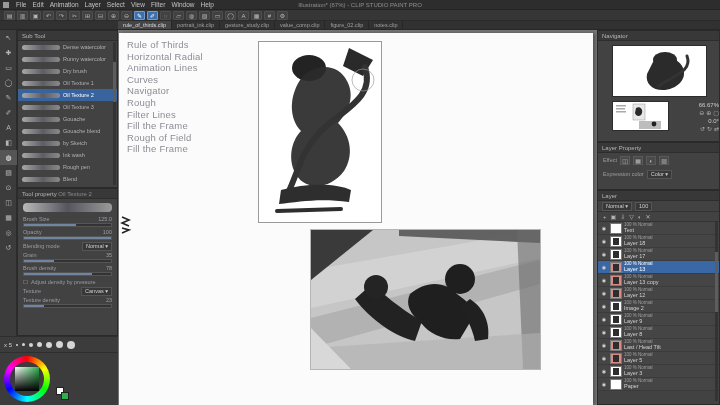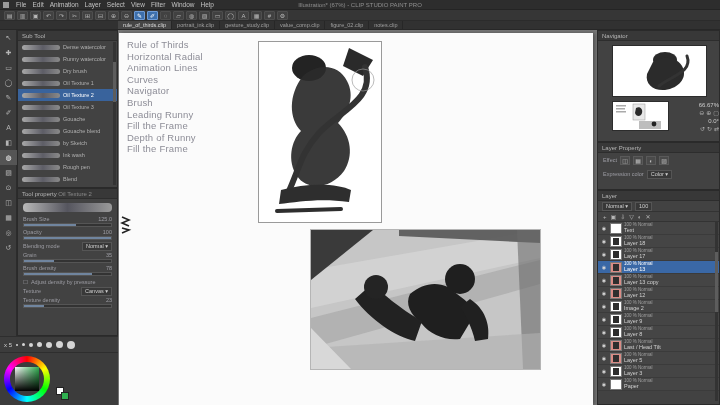--- a/index.html
+++ b/index.html
@@ -311,24 +311,24 @@
   </div>
 
   <div id="canvasarea" class="abs">
     <div id="page">
       <div id="textlist">
         <span class="citem">Rule of Thirds</span>
         <span class="citem">Horizontal Radial</span>
         <span class="citem">Animation Lines</span>
         <span class="citem">Curves</span>
         <span class="citem">Navigator</span>
-        <span class="citem">Brush</span>
-        <span class="citem">Leading Runny</span>
+        <span class="citem">Rough</span>
+        <span class="citem">Filter Lines</span>
         <span class="citem">Fill the Frame</span>
-        <span class="citem">Depth of Runny</span>
+        <span class="citem">Rough of Field</span>
         <span class="citem">Fill the Frame</span>
       </div>
 
       <div id="portrait">
         <svg width="122" height="180" viewBox="0 0 122 180">
           <ellipse cx="50" cy="26" rx="17" ry="13" fill="#232323"></ellipse>
           <path d="M90,6 L114,18 L104,34 L84,24 Z" fill="#2a2a2a"></path>
           <path d="M44,34 C60,20 80,23 88,39 C96,54 90,69 79,81 C92,94 95,114 85,129 C72,147 48,149 38,134 C28,119 32,99 42,89 C30,77 29,53 44,34 Z" fill="#2b2b2b" opacity="0.93"></path>
           <path d="M106,25 C117,58 80,69 60,91 C42,111 40,127 30,149" stroke="#333333" stroke-width="6" fill="none" stroke-linecap="round"></path>
           <path d="M22,148 C50,140 80,142 92,148 L90,160 C60,156 40,160 20,162 Z" fill="#2e2e2e"></path>

